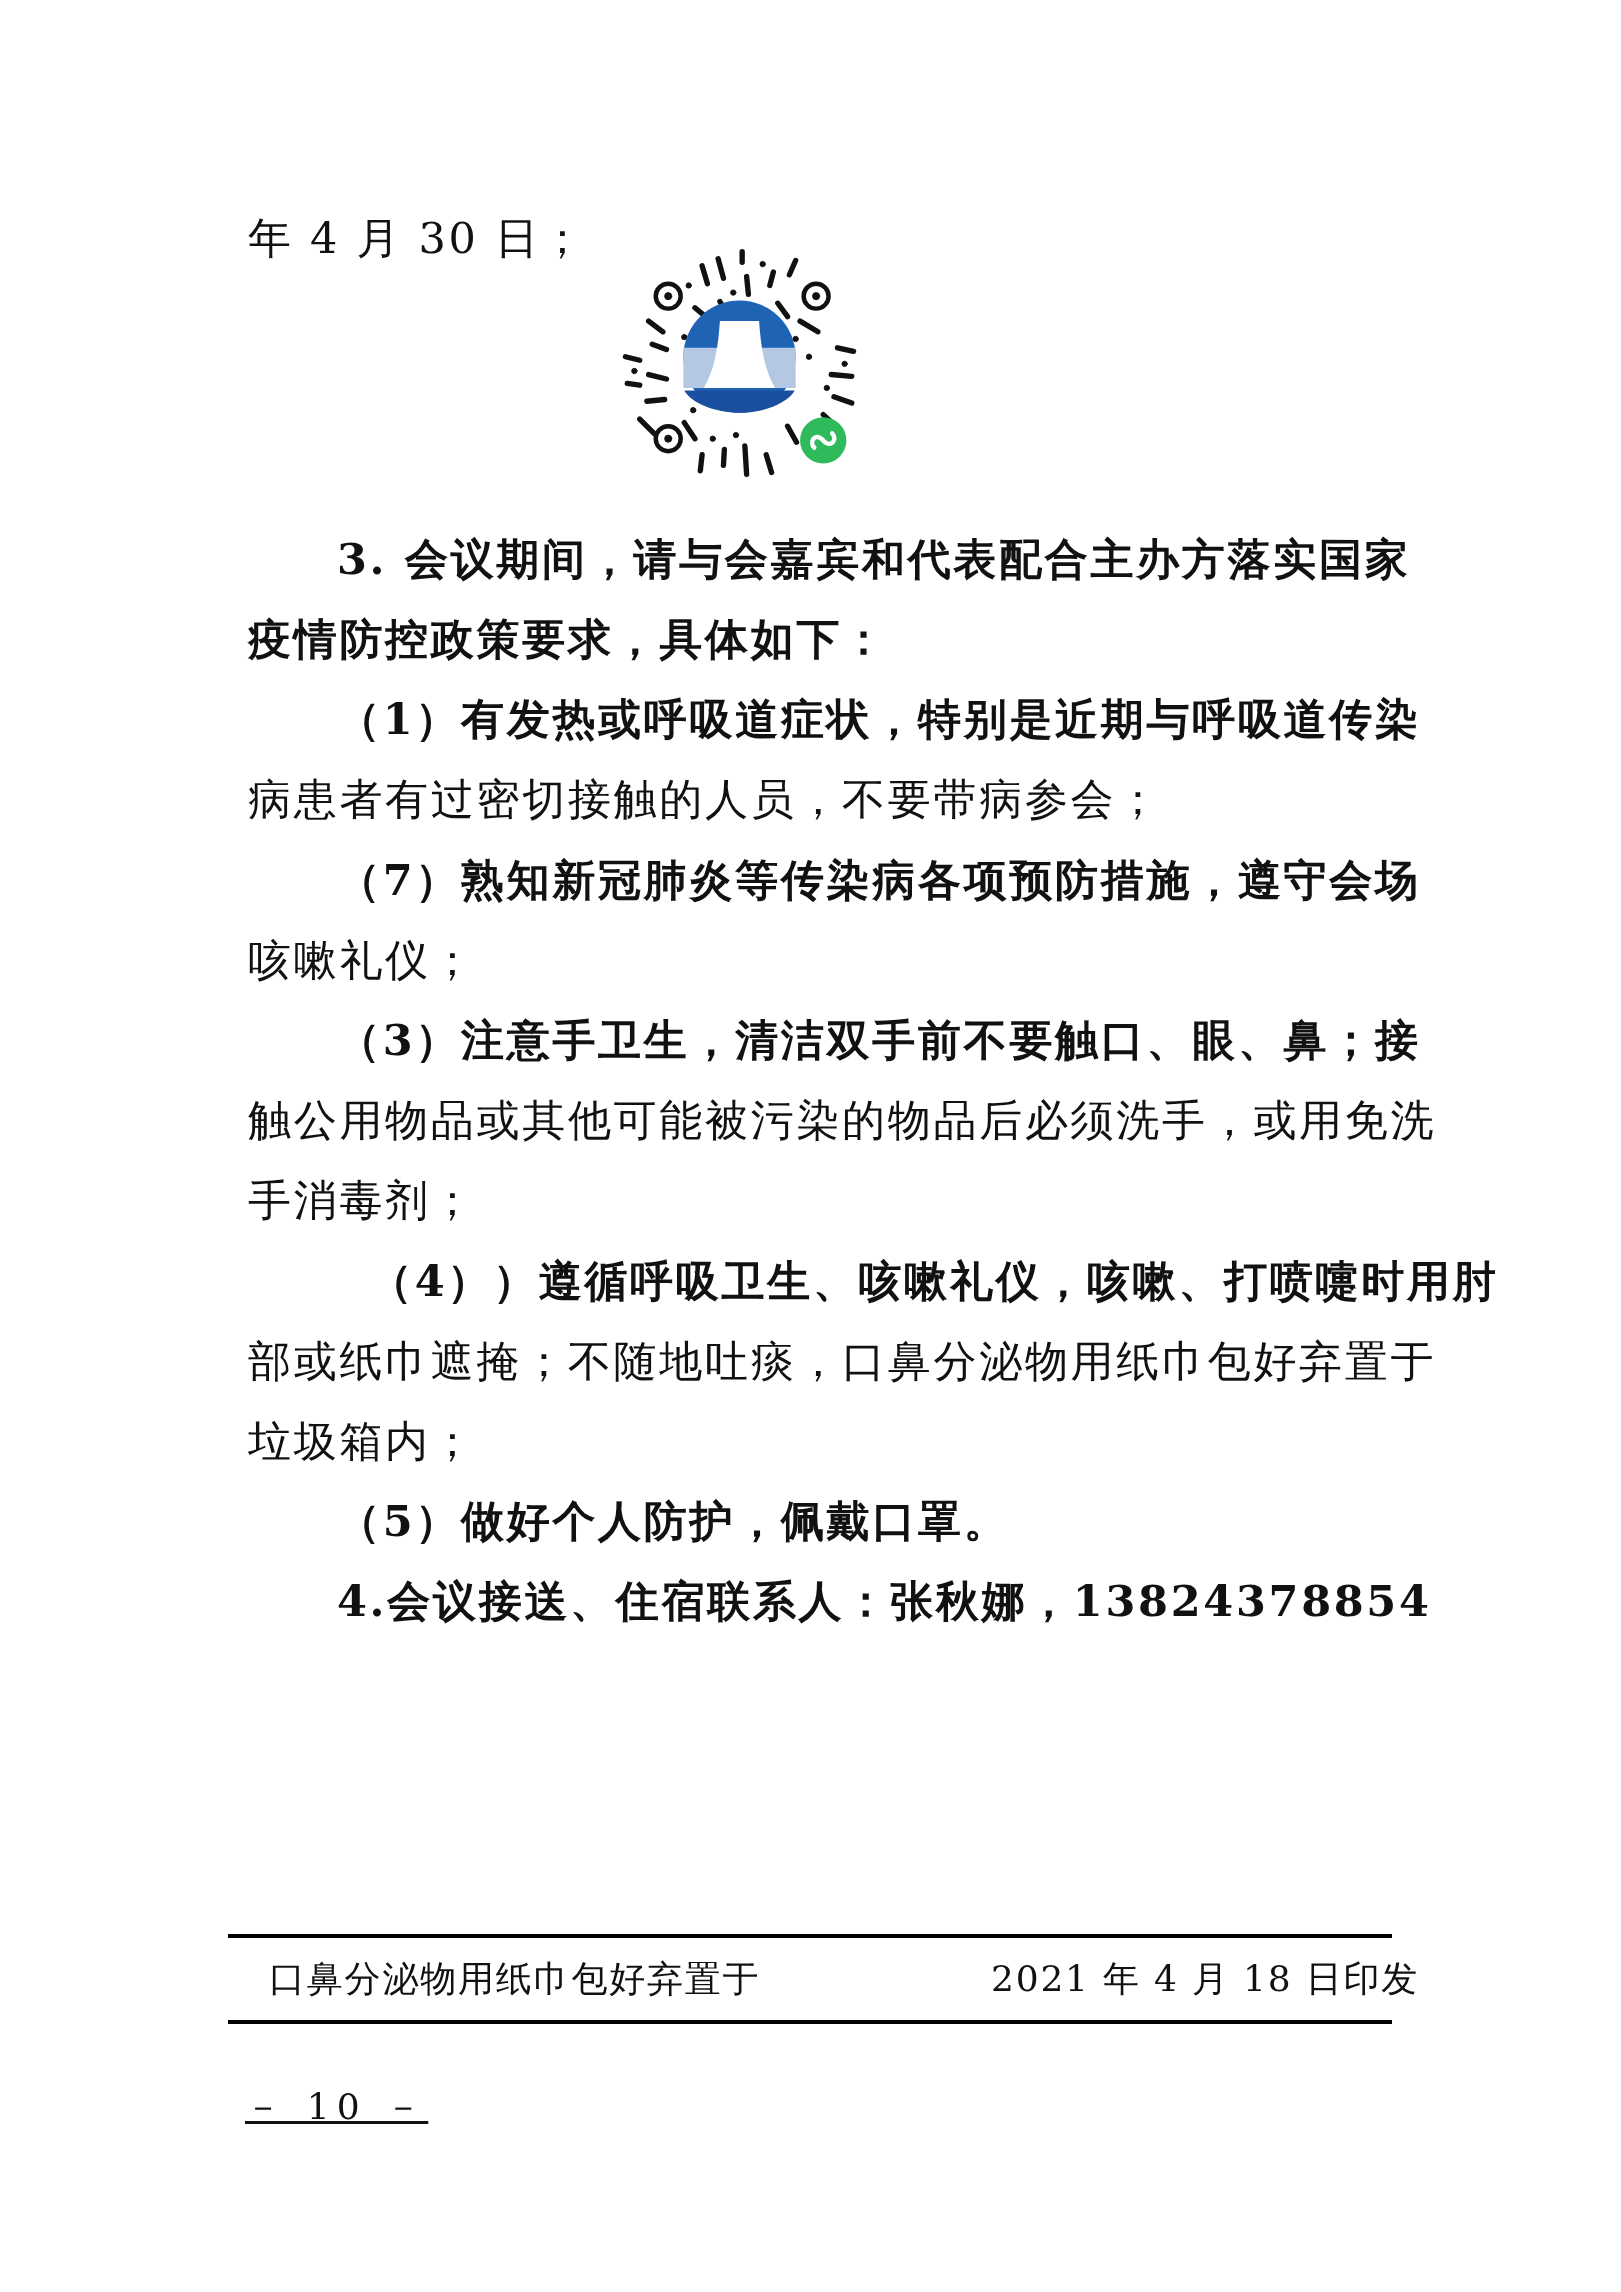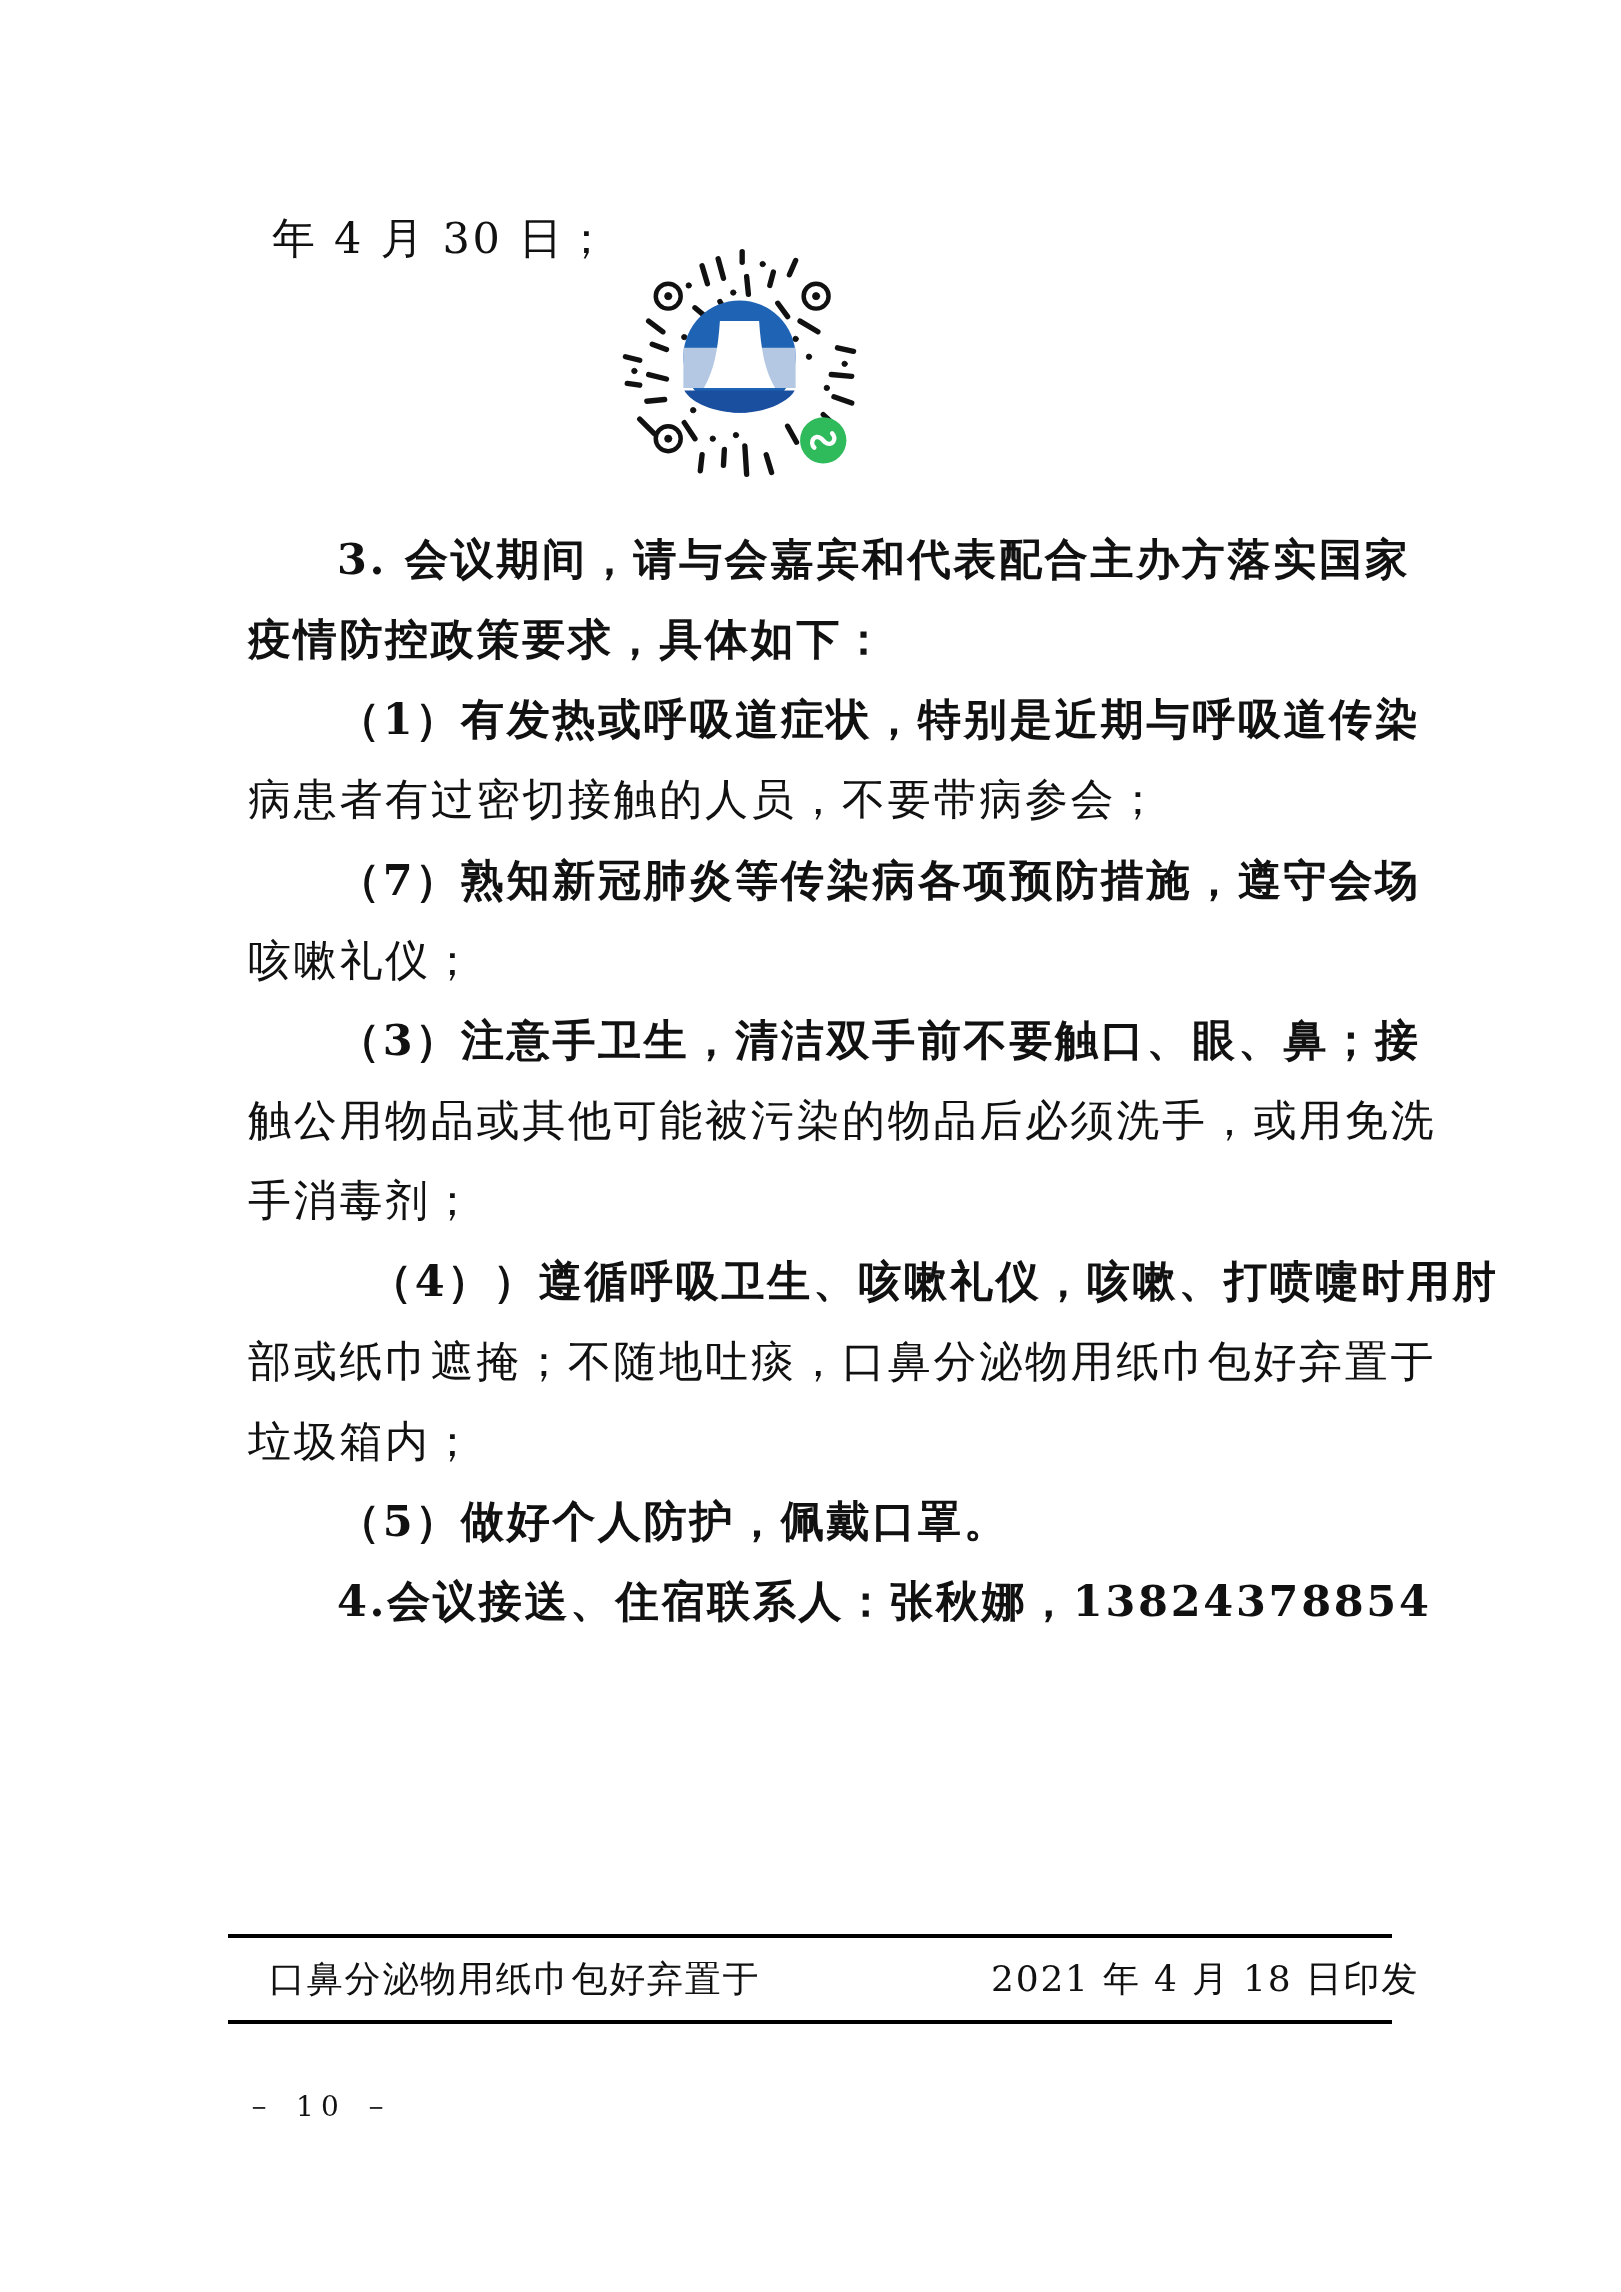--- a/index.html
+++ b/index.html
@@ -5,27 +5,27 @@
   html, body { margin: 0; padding: 0; background: #ffffff; }
   body { width: 1622px; height: 2293px; position: relative; overflow: hidden;
          font-family: "DejaVu Serif", "Liberation Serif", serif; color: #111; }
   .line { position: absolute; left: 248px; width: 1150px; font-size: 43px; line-height: 53px;
           white-space: nowrap; letter-spacing: 2.7px; }
   .indent { left: 337px; font-weight: bold; }
   .qr { position: absolute; left: 613px; top: 232px; width: 253px; height: 253px; }
   .rule { position: absolute; left: 228px; width: 1164px; height: 3.6px; background: #000; }
   .footer-text { position: absolute; top: 1957px; font-size: 36px; line-height: 43px;
                  letter-spacing: 1.8px; white-space: nowrap; }
-  .page-num { position: absolute; left: 245px; top: 2085px; font-size: 28px; line-height: 43px;
-              white-space: nowrap; letter-spacing: 7.1px; }
+  .page-num { position: absolute; left: 245px; top: 2085px; font-size: 36px; line-height: 43px;
+              white-space: nowrap; letter-spacing: 7.1px; text-decoration: underline; }
 </style>
 </head>
 <body>
 
-<div class="line" style="top:212px;margin-left:24px;">年 4 月 30 日；</div>
+<div class="line" style="top:212px;">年 4 月 30 日；</div>
 
 <svg class="qr" viewBox="0 0 284 284" xmlns="http://www.w3.org/2000/svg">
   <g fill="#111" stroke="#111" stroke-linecap="round">
 
     <circle cx="62" cy="72" r="14" fill="none" stroke-width="5"></circle>
       <circle cx="62" cy="72" r="4"></circle>
     <circle cx="228" cy="72" r="14" fill="none" stroke-width="5"></circle>
       <circle cx="228" cy="72" r="4"></circle>
     <circle cx="62" cy="232" r="14" fill="none" stroke-width="5"></circle>
       <circle cx="62" cy="232" r="4"></circle>

